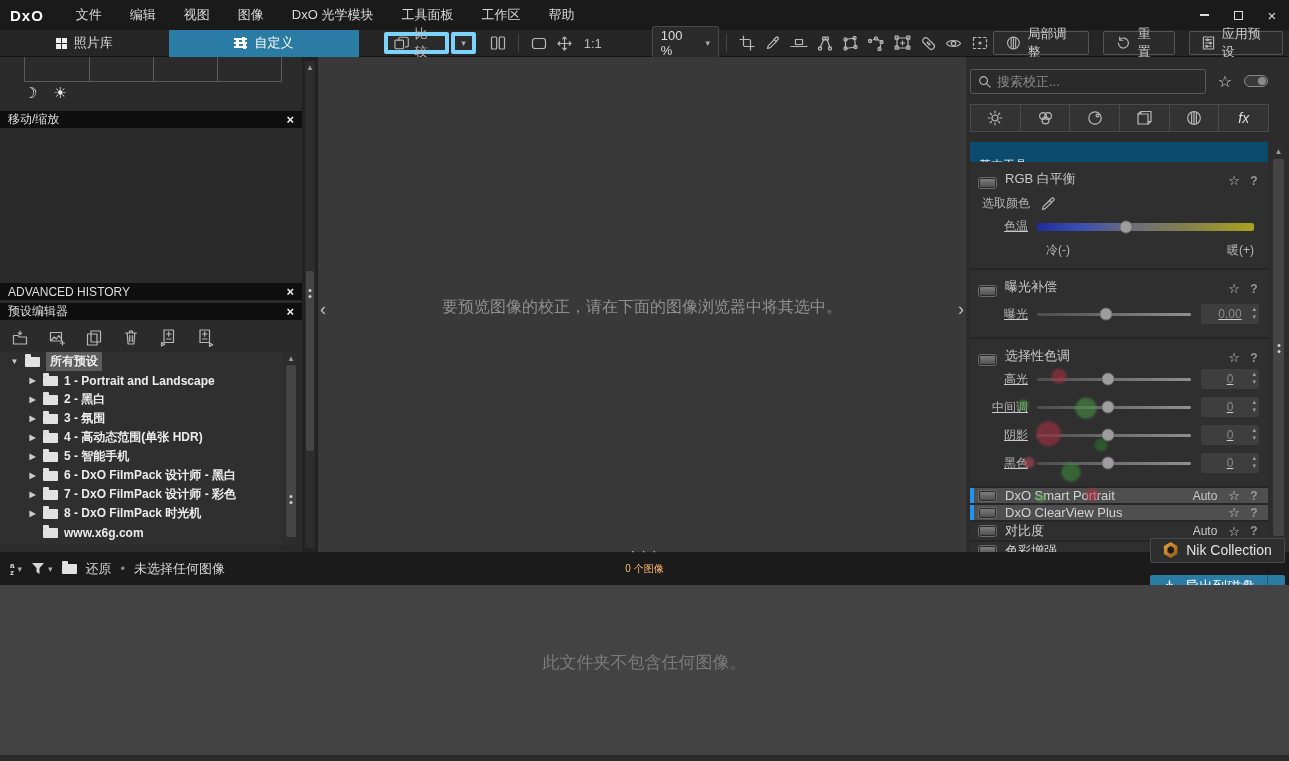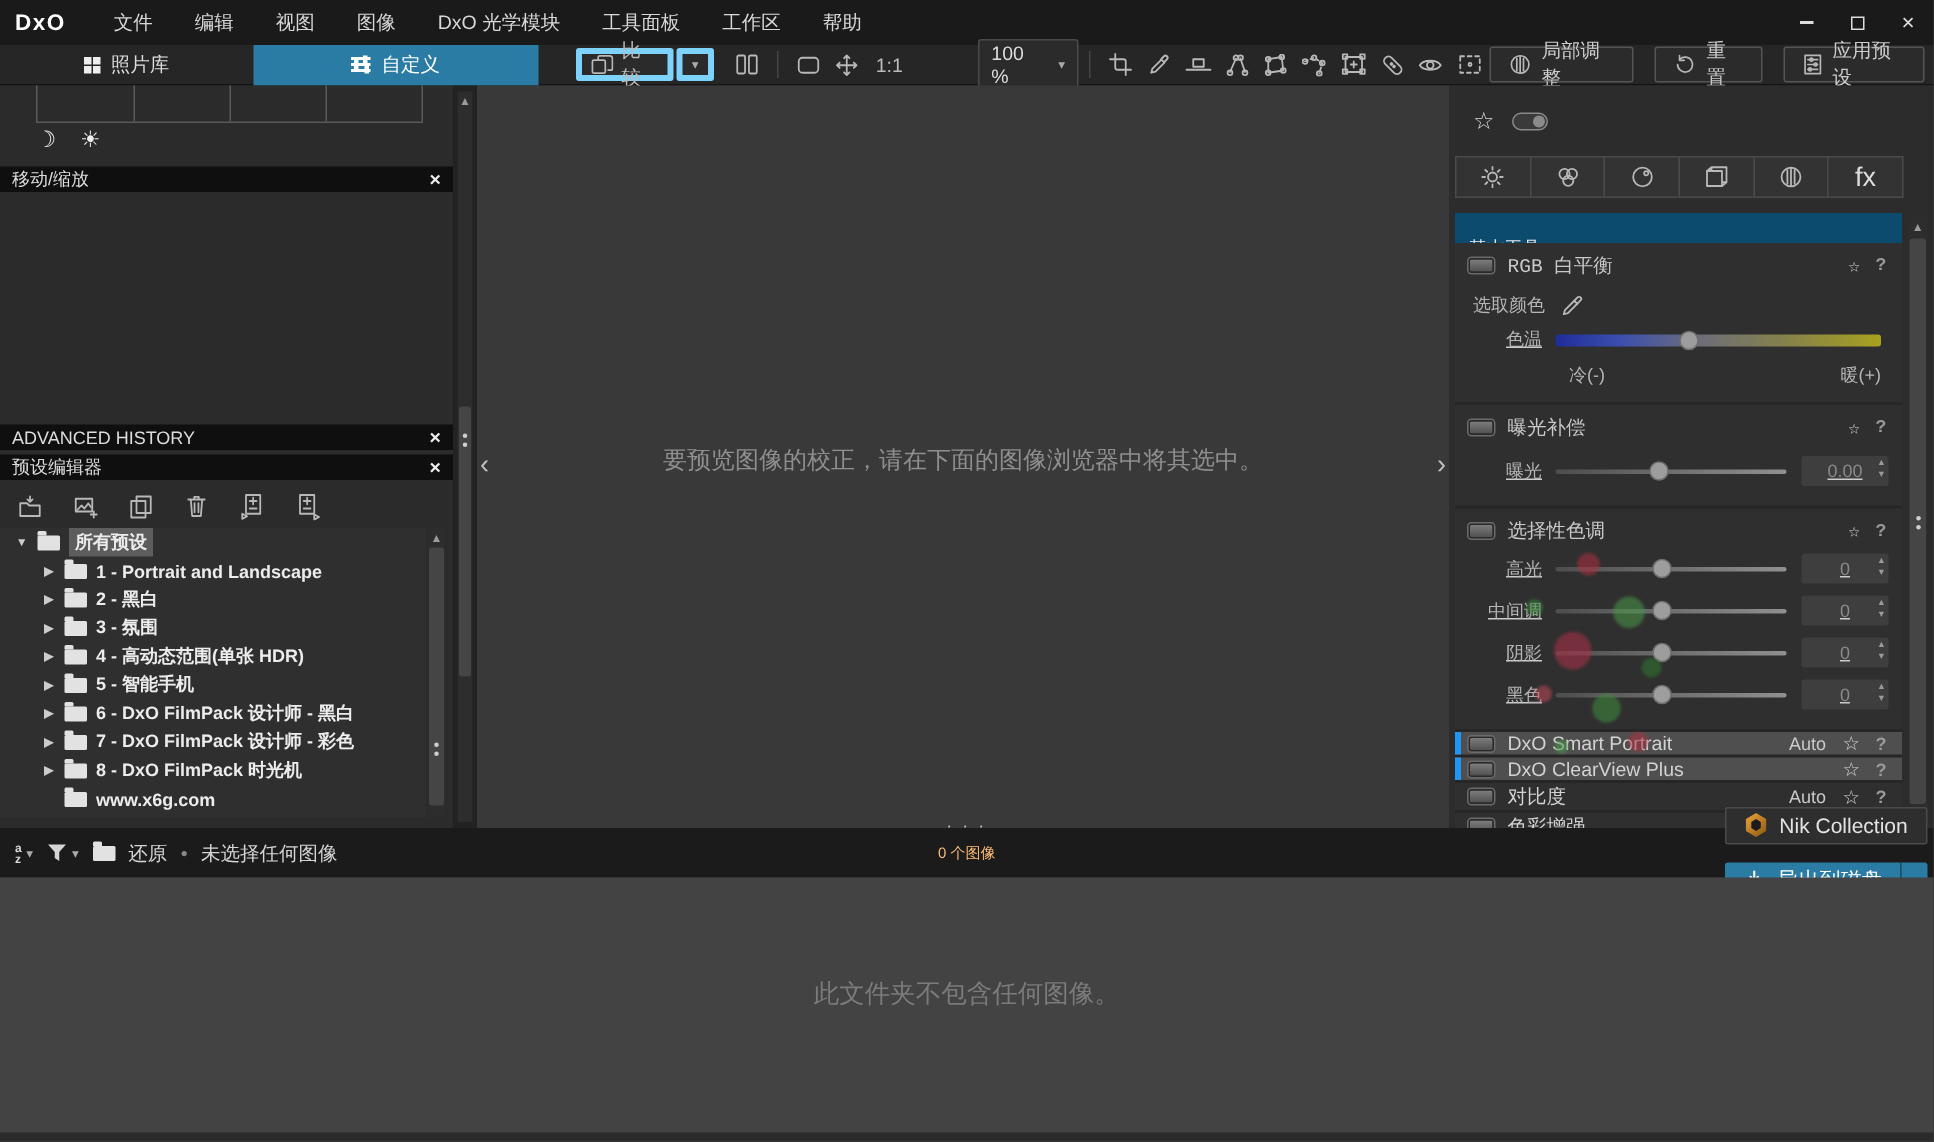--- a/index.html
+++ b/index.html
@@ -69,26 +69,26 @@
   .rightpanel { position:absolute; left:966px; top:57px; width:323px; height:495px; background:#2c2c2c; }
   .searchrow { position:absolute; left:4px; top:11px; right:21px; height:26px; display:flex; align-items:center; }
   .searchbox { flex:1; height:25px; background:#2a2a2a; border:1px solid #5a5a5a; border-radius:3px; display:flex; align-items:center; padding:0 7px; gap:6px; }
   .searchbox input { flex:1; background:transparent; border:none; outline:none; color:#bbb; font-size:13px; font-family:"Liberation Sans",sans-serif; }
   .searchbox input::placeholder { color:#8a8a8a; }
   .star-lg { color:#d8d8d8; font-size:16px; margin-left:12px; }
   .toggle { width:24px; height:12px; border:1px solid #8a8a8a; border-radius:7px; margin-left:12px; position:relative; background:#3a3a3a; }
   .toggle::after { content:''; position:absolute; right:1px; top:1px; width:8px; height:8px; border-radius:50%; background:#8a8a8a; }
   .palrow { position:absolute; left:4px; right:21px; top:47px; height:28px; display:flex; }
   .palbtn { flex:1; border:1px solid #4b4b4b; margin-right:-1px; background:#333; display:flex; align-items:center; justify-content:center; color:#ccc; }
-  .palbtn .fx { font-size:18px; color:#ddd; }
+  .palbtn .fx { font-style:italic; font-size:14px; color:#ddd; }
   .rp-head { position:absolute; left:4px; right:21px; top:85px; height:32px; background:#0c4a6e; color:#e8e8e8; font-size:12px; display:flex; align-items:flex-end; padding:0 9px; }
   .rp-head .x { margin-left:auto; font-weight:bold; font-size:13px; }
   .sections { position:absolute; left:4px; right:21px; top:105px; bottom:0; background:#262626; display:flex; flex-direction:column; gap:2px; overflow:hidden; }
   .section { background:#2f2f2f; padding:4px 0 9px; }
-  .sec-head { display:flex; align-items:center; height:22px; padding:0 9px; gap:9px;font-family:Liberation Mono, monospace; }
+  .sec-head { display:flex; align-items:flex-end; height:22px; padding:0 9px; gap:9px; }
   .cb { width:17px; height:10px; border-radius:2px; background:linear-gradient(180deg,#7d7d7d,#515151); border:1px solid #2a2a2a; outline:1px solid #6a6a6a; flex:none; }
   .sec-title { flex:1; color:#c9c9c9; font-size:13px; }
   .auto { color:#c9c9c9; font-size:12px; margin-right:2px; }
   .star { color:#d0d0d0; font-size:13px; }
   .help { color:#9a9a9a; font-size:12px; font-weight:bold; width:10px; text-align:center; }
   .rowline { display:flex; align-items:center; padding:4px 9px 4px 0;text-decoration:underline; }
   .slabel { width:58px; text-align:right; color:#b5b5b5; font-size:12px; margin-right:9px; flex:none; }
   .strack { position:relative; height:3px; border-radius:2px; background:linear-gradient(90deg,#4d4d4d,#909090); flex:1; }
   .strack.temp { height:8px; border-radius:2px; background:linear-gradient(90deg,#1f2d9a 0%,#3c4fae 20%,#6e6e78 45%,#84814c 70%,#a8a21e 100%); }
   .shandle { position:absolute; top:50%; transform:translate(-50%,-50%); width:13px; height:13px; border-radius:50%; background:#9d9d9d; border:1px solid #6f6f6f; }
@@ -453,20 +453,27 @@
 </div>
 
 <div class="canvas">
   <span class="chev" style="left:2px">‹</span>
   <div class="canvas-msg">要预览图像的校正，请在下面的图像浏览器中将其选中。</div>
   <span class="chev" style="right:2px">›</span>
 </div>
 
 <div class="rightpanel">
   <div class="searchrow">
+    <div class="searchbox">
+      <svg width="13" height="13" viewBox="0 0 14 14" class="icon-stroke">
+          <circle cx="6" cy="6" r="4.2"></circle>
+          <path d="M9.2 9.2L13 13"></path>
+        </svg>
+      <input type="text" placeholder="搜索校正..." style="">
+    </div>
     <span class="star-lg">☆</span>
     <span class="toggle"></span>
   </div>
 
   <div class="palrow">
     <div class="palbtn">
       <svg width="16" height="16" viewBox="0 0 16 16" class="icon-stroke">
           <circle cx="8" cy="8" r="3"></circle>
           <path d="M8 1.2v1.8M8 13v1.8M1.2 8h1.8M13 8h1.8M3.2 3.2l1.3 1.3M11.5 11.5l1.3 1.3M12.8 3.2l-1.3 1.3M4.5 11.5l-1.3 1.3"></path>
         </svg>

